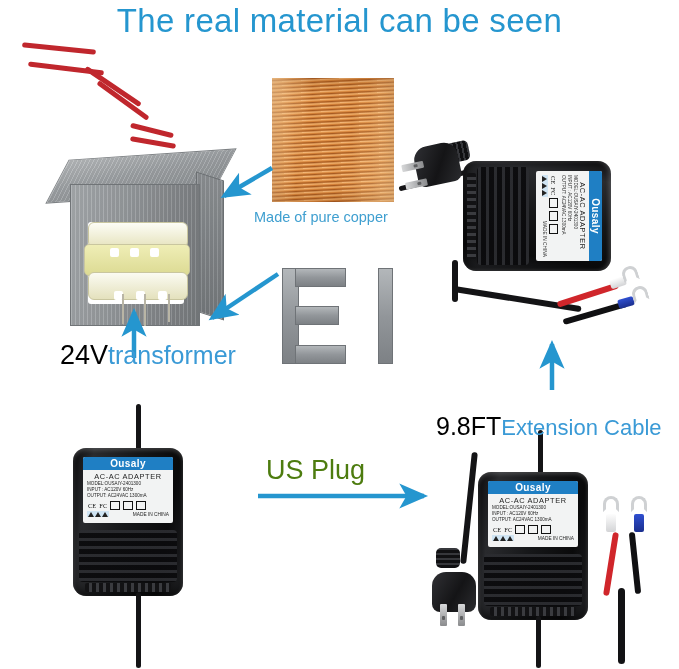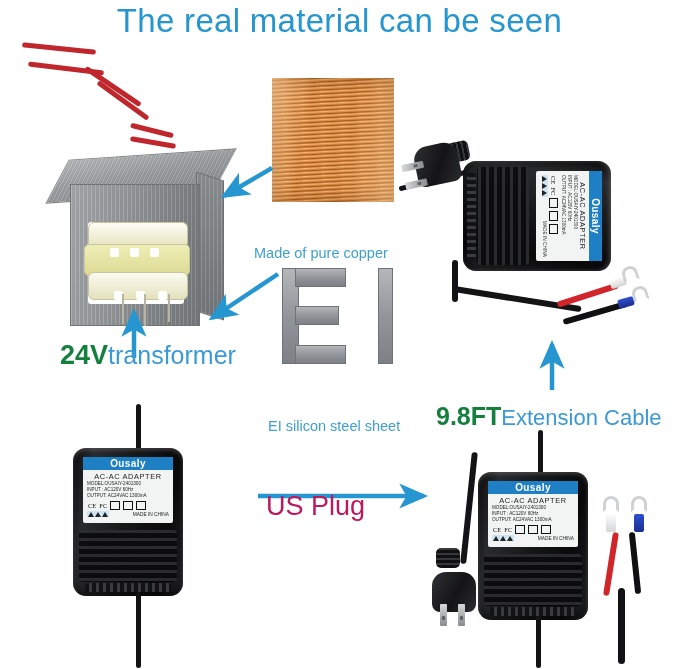--- a/index.html
+++ b/index.html
@@ -33,30 +33,29 @@
   }
 
   
   .anno {
     position: absolute;
     color: #3f9fd0;
     font-size: 14.5px;
     line-height: 18px;
     white-space: nowrap;
     font-family: "Liberation Sans", sans-serif;
-    margin-top: 36px;
   }
   .anno.big {
     font-size: 27px;
-    color: #be185d;
+    color: #4d7c0f;
     line-height: 30px;
   }
   .redlbl {
-    color: #15803d;
-    font-weight: bold;
+    color: #000000;
+    font-weight: normal;
     margin-top: 20px;
   }
   .bluelbl {
     color: #3a9ad6;
   }
   .label-row {
     position: absolute;
     white-space: nowrap;
     font-family: "Liberation Sans", sans-serif;
   }
@@ -571,25 +570,24 @@
 
     <line x1="134" y1="358" x2="134" y2="312" stroke="#2596cf" stroke-width="4.5" marker-end="url(#ah)"></line>
 
     <line x1="552" y1="390" x2="552" y2="344" stroke="#2596cf" stroke-width="4.5" marker-end="url(#ah)"></line>
 
     <line x1="258" y1="496" x2="424" y2="496" stroke="#2596cf" stroke-width="4.5" marker-end="url(#ah)"></line>
   </svg>
 
   <div class="anno" style="left:254px; top:208px;">Made of pure copper</div>
 
-  <div class="anno" style="left:268px; top:381px;">EI silicon steel sheet</div>
 
   <div class="label-row" style="left:60px; top:340px;">
     <span class="redlbl" style="font-size:27px;">24V</span><span class="bluelbl" style="font-size:25px;">transformer</span>
   </div>
 
-  <div class="label-row" style="left:436px; top:402px;">
+  <div class="label-row" style="left:436px; top:412px;">
     <span class="redlbl" style="font-size:25px;">9.8FT</span><span class="bluelbl" style="font-size:22px;">Extension Cable</span>
   </div>
 
   <div class="anno big" style="left:266px; top:455px;">US Plug</div>
 
 </div>
 
 </body></html>

